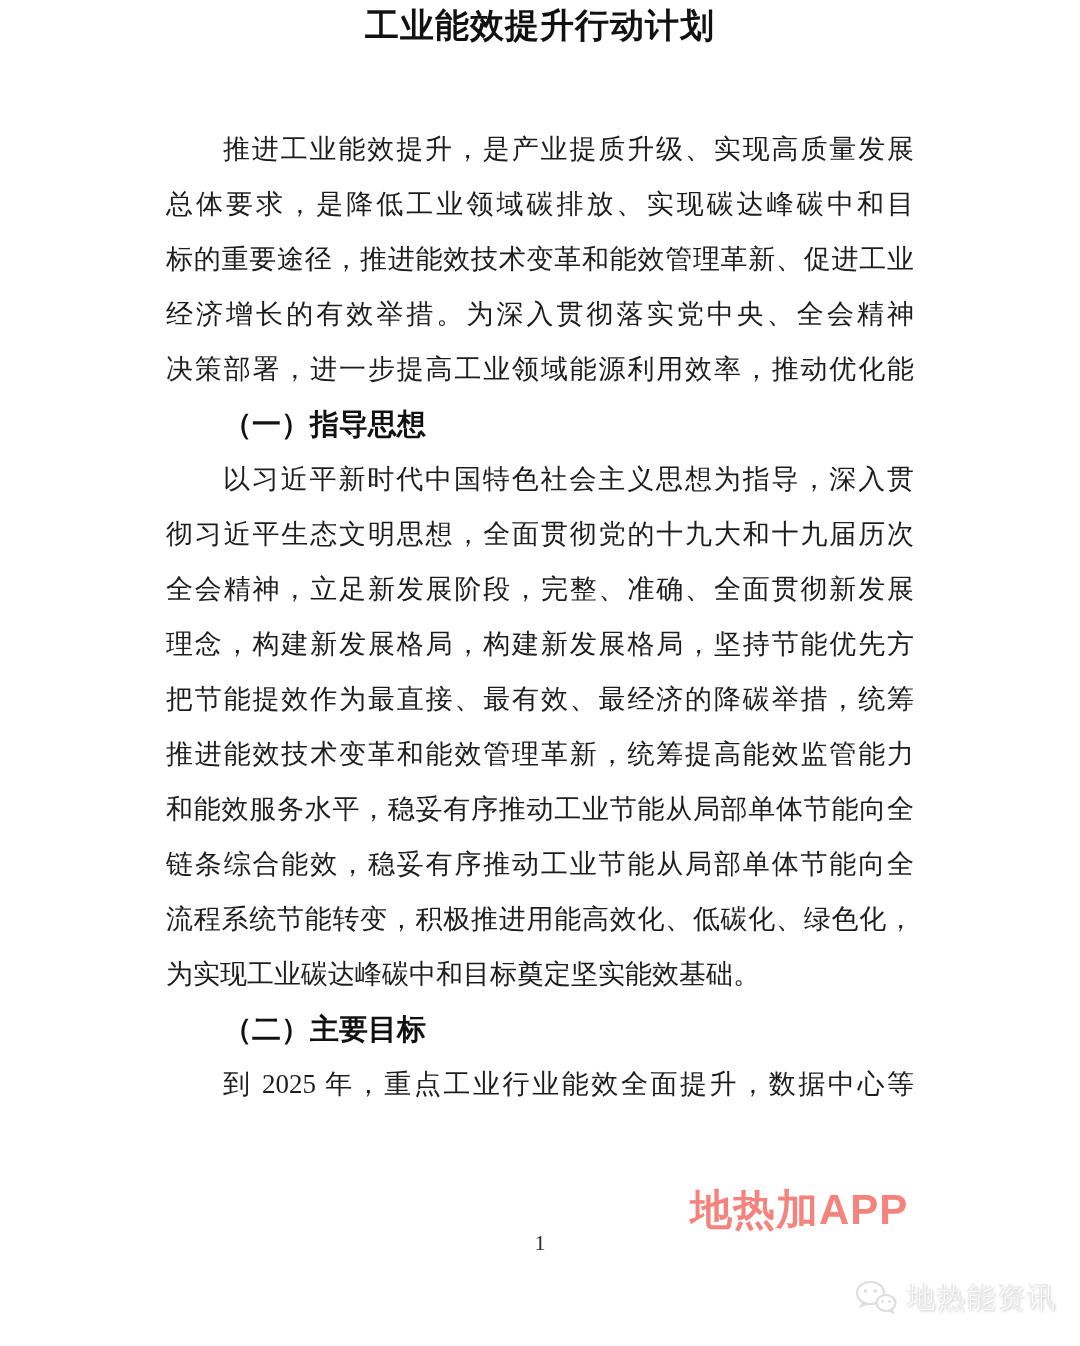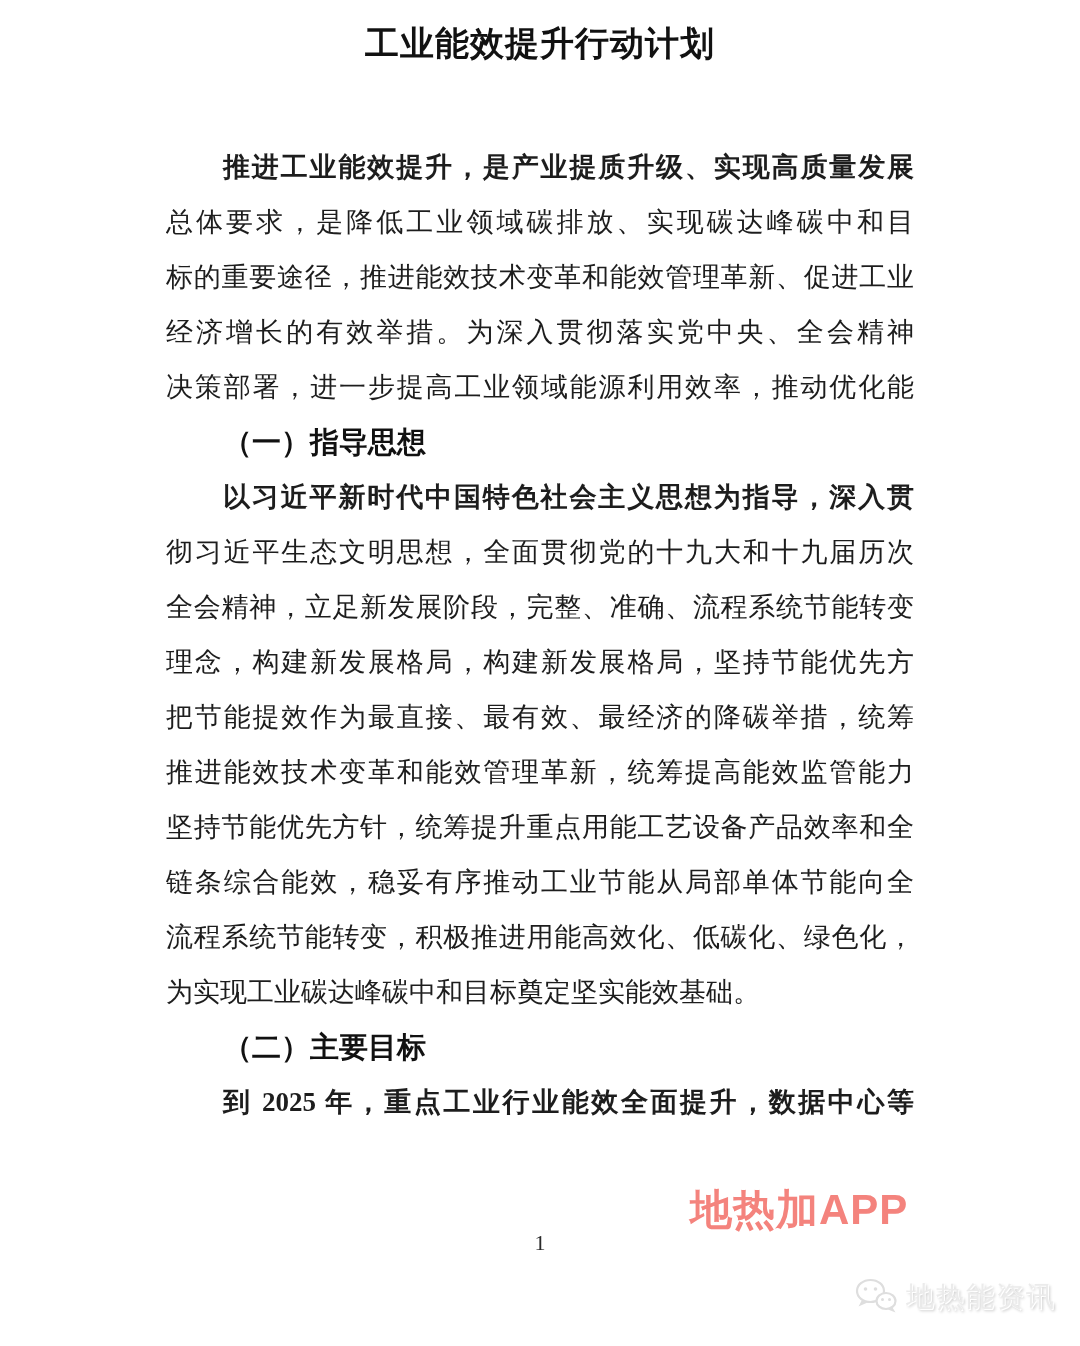--- a/index.html
+++ b/index.html
@@ -6,21 +6,21 @@
   .page {
     position: relative;
     width: 1080px;
     height: 1346px;
     background: #ffffff;
     overflow: hidden;
     color: #1d1d1d;
   }
   .doc-title {
     margin: 0;
-    padding-top: 24px;
+    padding-top: 6px;
     text-align: center;
     font-family: "Liberation Serif", "DejaVu Serif", serif;
     font-weight: 700;
     font-size: 34px;
     line-height: 40px;
     color: #111111;
     letter-spacing: 1px;
   }
   .content {
     width: 748px;
@@ -30,21 +30,21 @@
     color: #1d1d1d;
   }
   .ln {
     height: 55px;
     line-height: 55px;
     text-align: justify;
     white-space: normal;
     overflow: hidden;
   }
   .ln.fill { text-align-last: justify; }
-  .ln.first { text-indent: 57px; font-weight: bold; }
+  .ln.first { text-indent: 57px; }
   .heading {
     height: 55px;
     line-height: 55px;
     text-indent: 57px;
     font-family: "Liberation Sans", "DejaVu Sans", sans-serif;
     font-weight: 700;
     font-size: 29px;
     color: #111111;
   }
   .page-number {
@@ -66,21 +66,21 @@
     font-size: 42px;
     line-height: 48px;
     letter-spacing: 1px;
     color: #f4837d; 
   }
   .wm-channel {
     position: absolute;
     left: 854px;
     top: 1278px;
     display: flex;
-    align-items: flex-start;
+    align-items: flex-end;
     gap: 8px;
   }
   .wm-channel-text {
     font-family: "Liberation Sans", "DejaVu Sans", sans-serif;
     font-size: 28px;
     letter-spacing: 2px;
     color: #ebebeb;
     text-shadow: 1px 1px 0 #ffffff, 2px 2px 3px #c6c6c6;
     white-space: nowrap;
   }
@@ -99,25 +99,25 @@
     <div class="ln fill">总体要求，是降低工业领域碳排放、实现碳达峰碳中和目</div>
     <div class="ln fill">标的重要途径，推进能效技术变革和能效管理革新、促进工业</div>
     <div class="ln fill">经济增长的有效举措。为深入贯彻落实党中央、全会精神</div>
     <div class="ln fill">决策部署，进一步提高工业领域能源利用效率，推动优化能</div>
 
 
     <div class="heading">（一）指导思想</div>
 
     <div class="ln first fill">以习近平新时代中国特色社会主义思想为指导，深入贯</div>
     <div class="ln fill">彻习近平生态文明思想，全面贯彻党的十九大和十九届历次</div>
-    <div class="ln fill">全会精神，立足新发展阶段，完整、准确、流程系统节能转变</div>
+    <div class="ln fill">全会精神，立足新发展阶段，完整、准确、全面贯彻新发展</div>
     <div class="ln fill">理念，构建新发展格局，构建新发展格局，坚持节能优先方针，</div>
     <div class="ln fill">把节能提效作为最直接、最有效、最经济的降碳举措，统筹</div>
     <div class="ln fill">推进能效技术变革和能效管理革新，统筹提高能效监管能力</div>
-    <div class="ln fill">坚持节能优先方针，统筹提升重点用能工艺设备产品效率和全</div>
+    <div class="ln fill">和能效服务水平，稳妥有序推动工业节能从局部单体节能向全</div>
     <div class="ln fill">链条综合能效，稳妥有序推动工业节能从局部单体节能向全</div>
     <div class="ln fill">流程系统节能转变，积极推进用能高效化、低碳化、绿色化，</div>
     <div class="ln">为实现工业碳达峰碳中和目标奠定坚实能效基础。</div>
 
     <div class="heading">（二）主要目标</div>
 
     <div class="ln first fill">到 2025 年，重点工业行业能效全面提升，数据中心等</div>
 
   </div>
 

